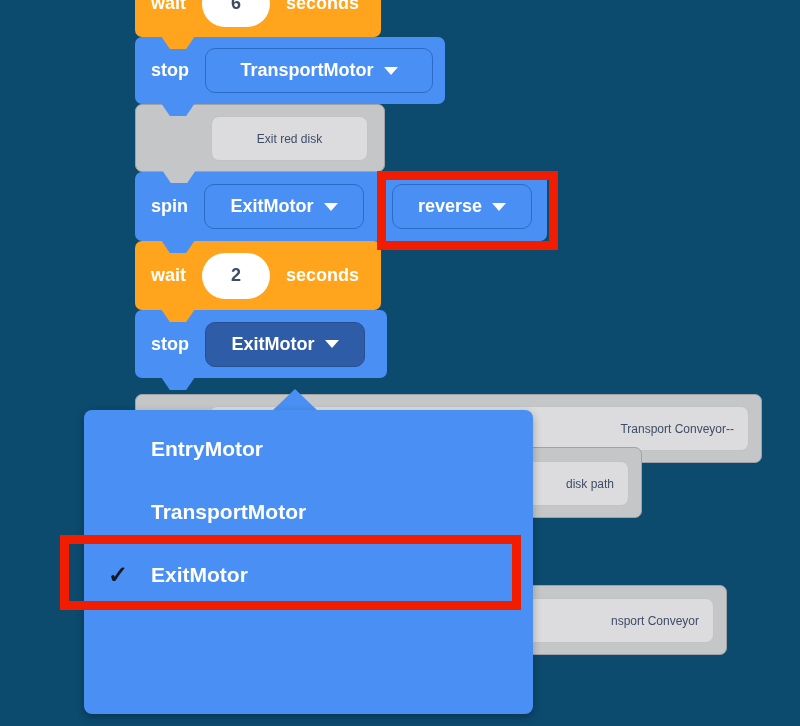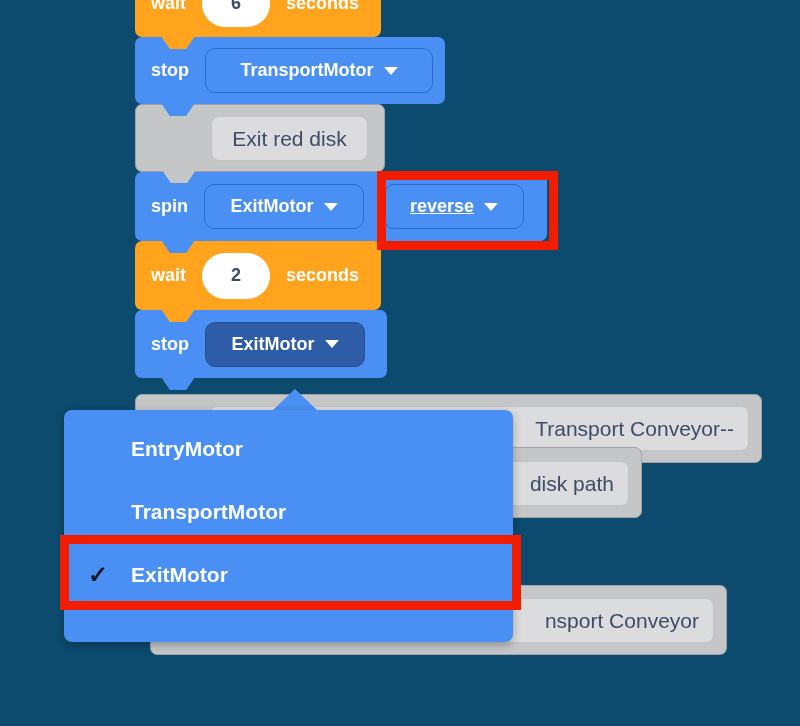--- a/index.html
+++ b/index.html
@@ -30,37 +30,37 @@
   .grayb{background:var(--gray-block); border:1.5px solid var(--gray-border);}
   .verb{flex:0 0 auto;}
   .field{
     box-sizing:border-box; height:45px; min-width:160px; border-radius:10px;
     background:var(--blue); border:1.5px solid var(--blue-border);
     display:flex; align-items:center; justify-content:center; gap:10px;
     padding:0 12px; color:#fff; font-size:18px; font-weight:600;
   }
   .field.wide{min-width:228px;}
   .field.pressed{background:var(--blue-dark); border-color:var(--blue-dark-border);}
-  .field.reverse{min-width:140px; margin-left:4px;text-decoration:underline;}
+  .field.reverse{min-width:140px; margin-left:12px;}
   .arr{width:0;height:0;border-left:7px solid transparent;border-right:7px solid transparent;border-top:8px solid #fff;}
   .oval{
     box-sizing:border-box; min-width:68px; height:46px; border-radius:23px; background:#fff;
     display:flex; align-items:center; justify-content:center;
     color:var(--text-dark); font-size:18px; font-weight:600;
   }
   .plate{
     position:absolute; box-sizing:border-box; height:45px; top:11px; border-radius:8px;
     background:var(--gray-inner); border:1.5px solid var(--gray-inner-border);
-    display:flex; align-items:center; color:var(--text-dark); font-size:21px; font-weight:500;
+    display:flex; align-items:center; color:var(--text-dark); font-size:12px; font-weight:500;
   }
   .plate.center{justify-content:center;}
   .plate.right{justify-content:flex-end; padding-right:14px;}
   
   .menu{
-    position:absolute; left:64px; top:410px; width:449px; height:232px; box-sizing:border-box;
+    position:absolute; left:84px; top:410px; width:449px; height:304px; box-sizing:border-box;
     background:var(--blue); border-radius:8px; padding-top:7px; z-index:10;
     box-shadow:0 3px 8px rgba(0,0,0,.28);
   }
   .menu-caret{
     position:absolute; left:272px; top:389px; width:0; height:0; z-index:10;
     border-left:23px solid transparent; border-right:23px solid transparent;
     border-bottom:22px solid var(--blue);
   }
   .menu-item{
     position:relative; height:63px; line-height:63px; padding-left:67px;

